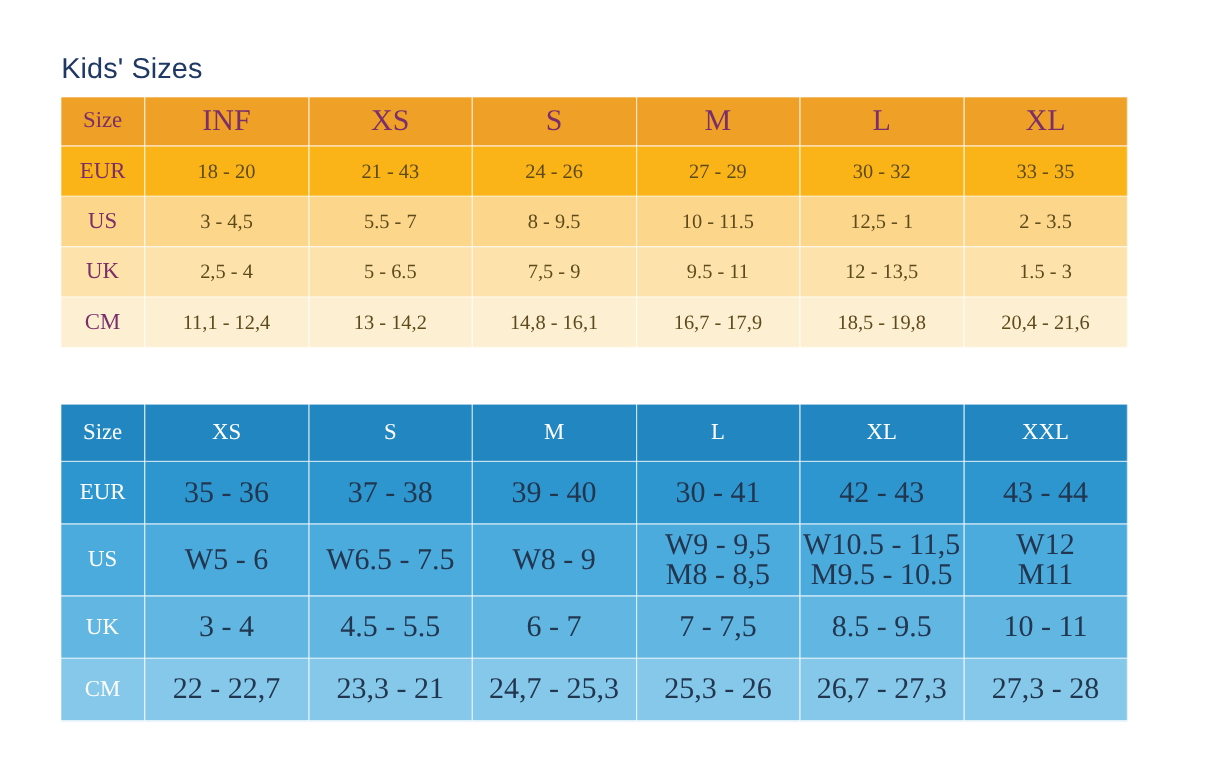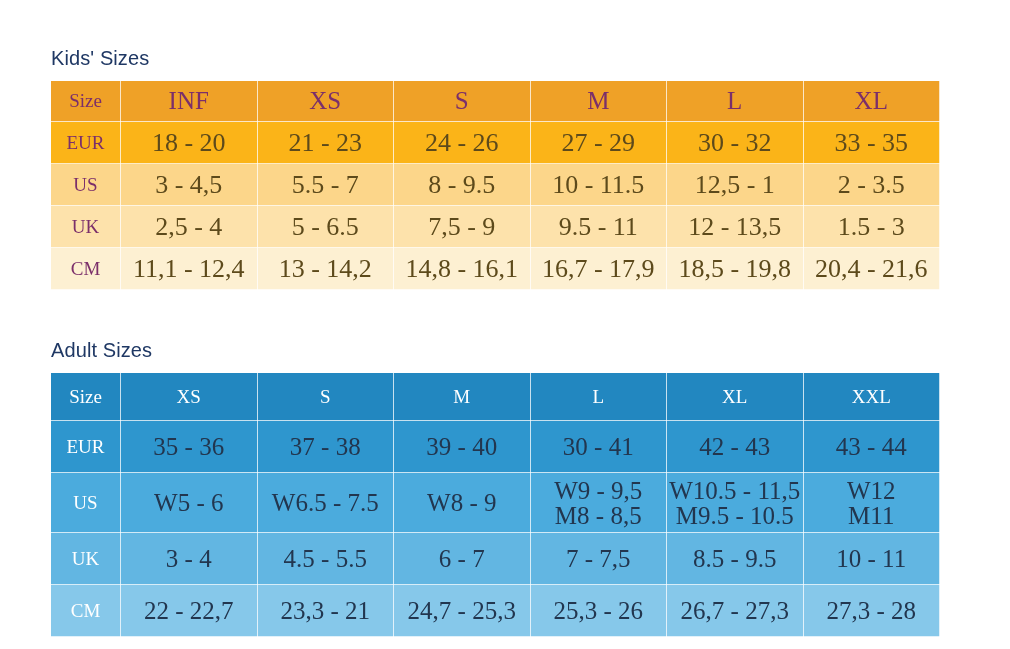--- a/index.html
+++ b/index.html
@@ -17,21 +17,21 @@
     position: relative;
     width: 1010px;
     height: 649px;
     box-sizing: border-box;
     padding: 44px 0 0 50px;
   }
   .section { width: 889px; }
   .section + .section { margin-top: 46px; }
 
   .section-title {
-    font-size: 20px;
+    font-size: 24px;
     font-weight: 400;
     letter-spacing: 0.1px;
     margin: 0 0 8px 1px;
     line-height: 28px;
   }
   .title-kids  { color: #1f3864; }
   .title-adult { color: #1f3864; }
 
   table.size-table {
     width: 889px;
@@ -59,21 +59,21 @@
     font-size: 25px;
     height: 40px;
   }
   .kids th.lbl { font-size: 19px; }
   .kids tr.r-eur td { background: #fbb418; }
   .kids tr.r-us  td { background: #fcd68a; }
   .kids tr.r-uk  td { background: #fde2ab; }
   .kids tr.r-cm  td { background: #fdf0d2; }
   .kids td {
     height: 41px;
-    font-size: 26px;
+    font-size: 17px;
     color: #5d4a1b;
   }
   .kids td.lbl {
     color: #7b2f6a;
     font-size: 19px;
   }
 
   
   .adult th {
     background: #2287c0;
@@ -124,21 +124,21 @@
           <th>S</th>
           <th>M</th>
           <th>L</th>
           <th>XL</th>
         </tr>
       </thead>
       <tbody>
         <tr class="r-eur">
           <td class="lbl">EUR</td>
           <td>18 - 20</td>
-          <td>21 - 23</td>
+          <td>21 - 43</td>
           <td>24 - 26</td>
           <td>27 - 29</td>
           <td>30 - 32</td>
           <td>33 - 35</td>
         </tr>
         <tr class="r-us">
           <td class="lbl">US</td>
           <td>3 - 4,5</td>
           <td>5.5 - 7</td>
           <td>8 - 9.5</td>
@@ -162,21 +162,20 @@
           <td>14,8 - 16,1</td>
           <td>16,7 - 17,9</td>
           <td>18,5 - 19,8</td>
           <td>20,4 - 21,6</td>
         </tr>
       </tbody>
     </table>
   </div>
 
   <div class="section">
-    <h2 class="section-title title-adult">Adult Sizes</h2>
 
     <table class="size-table adult">
       <colgroup>
         <col class="c-label">
           <col class="c-data">
           <col class="c-data">
           <col class="c-data">
         <col class="c-data">
           <col class="c-data">
           <col class="c-data">

